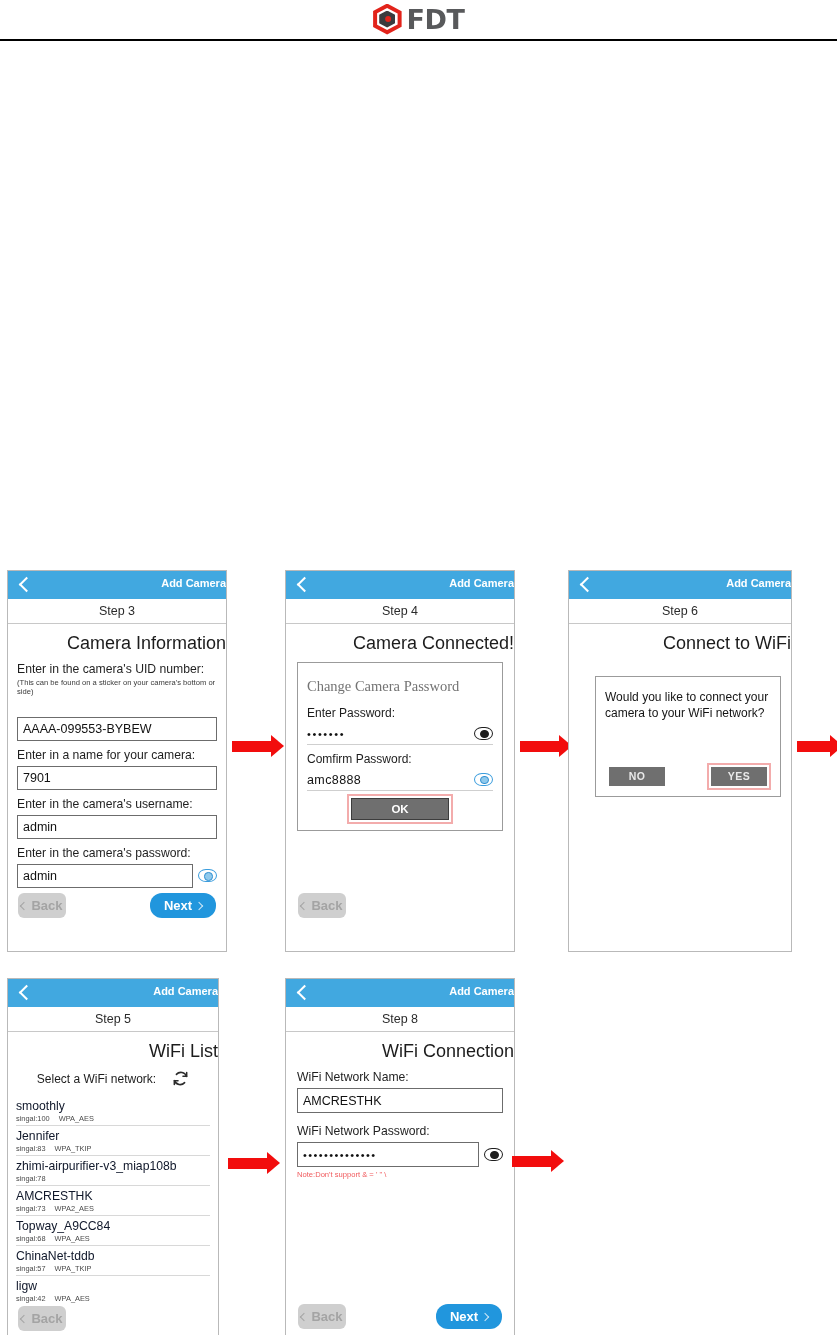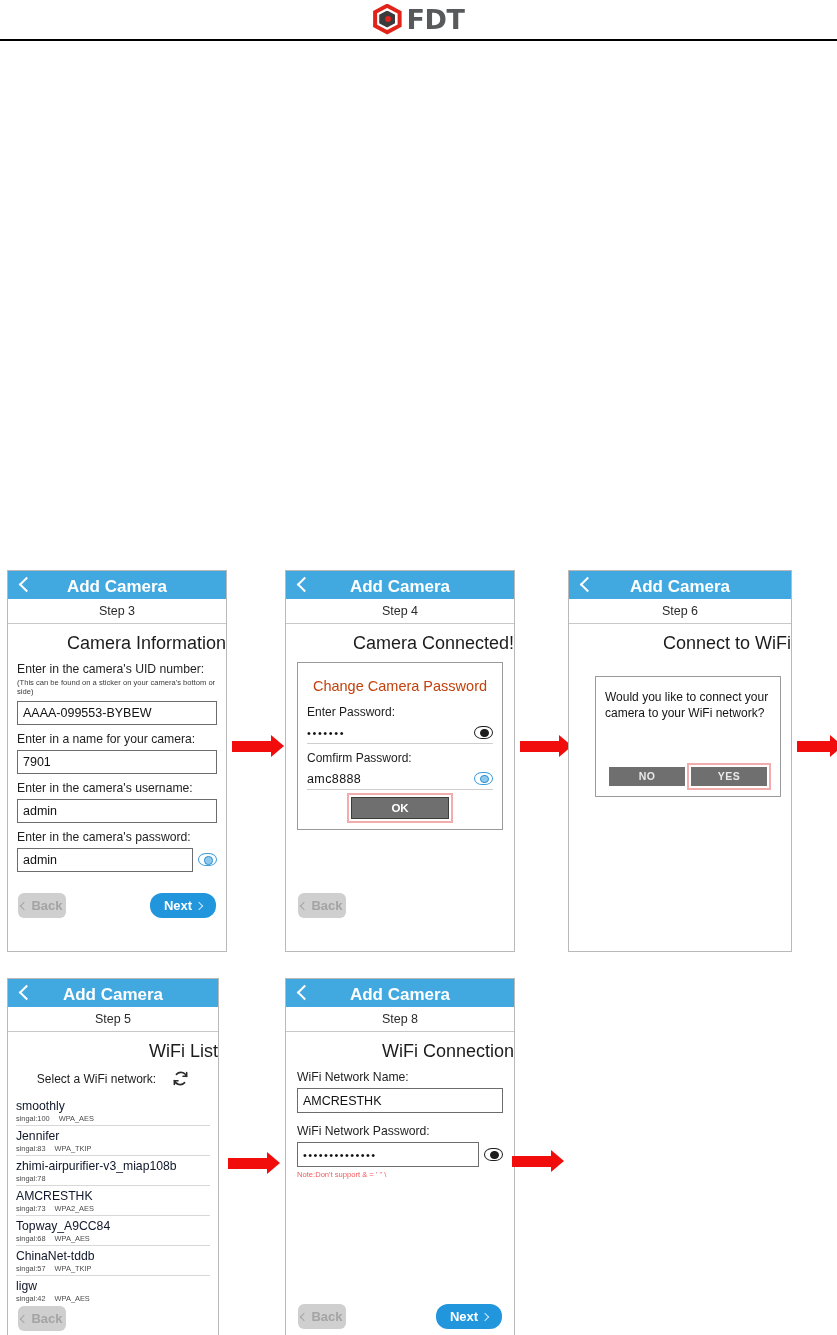--- a/index.html
+++ b/index.html
@@ -21,32 +21,32 @@
   .hex .core{position:absolute;left:6.5px;top:7px;width:16px;height:17px;
     background:#3b3b3d;clip-path:polygon(50% 0%,100% 25%,100% 75%,50% 100%,0% 75%,0% 25%);}
   .hex .dot{position:absolute;left:12px;top:12.5px;width:6px;height:6px;background:#e2231a;border-radius:50%;}
   .logo-text{font-size:27px;font-weight:bold;color:#58595b;letter-spacing:-0.5px;
     font-family:"DejaVu Sans",sans-serif;line-height:29px;}
   .hrule{position:absolute;left:0;top:39px;width:837px;height:2px;background:#000;}
 
   
   .phone{position:absolute;background:#fff;border:1px solid #b9b9b9;overflow:hidden;}
   .pbar{height:28px;background:#41a8e0;position:relative;}
-  .pbar .ttl{position:absolute;left:0;right:0;top:6px;text-align:center;
-    color:#ffffff;font-size:17px;font-weight:bold;}
+  .pbar .ttl{position:absolute;left:0;right:0;top:6px;text-align:right;
+    color:#ffffff;font-size:11px;font-weight:bold;}
   .chev-back{position:absolute;left:10px;top:5px;width:11px;height:18px;}
   .chev-back:before{content:"";position:absolute;left:3px;top:3px;width:9px;height:9px;
     border-left:2.4px solid #fff;border-bottom:2.4px solid #fff;transform:rotate(45deg);}
   .pstep{height:24px;line-height:24px;text-align:center;font-size:12.5px;color:#2b2b2b;
     border-bottom:1.4px solid #c8c8c8;}
   .ptitle{text-align:right;font-size:18px;color:#1c1c1c;margin:9px 0 8px;}
   .pbody{padding:0 9px;position:relative;}
 
   .flabel{font-size:12.2px;color:#1f1f1f;margin:7px 0 4px;}
-  .fhint{font-size:7.6px;color:#3a3a3a;line-height:1.25;margin:-2px 0 4px;}
+  .fhint{font-size:7.6px;color:#3a3a3a;line-height:1.25;margin:-2px 0 20px;}
   .finput{border:1.4px solid #6c6c6c;height:24px;line-height:22px;
     font-size:12.5px;color:#111;padding:0 5px;background:#fff;box-sizing:border-box;}
   .frow{display:flex;align-items:center;gap:5px;}
   .frow .finput{flex:1;}
 
   .eye{width:19px;height:13px;position:relative;flex:none;}
   .eye .el{position:absolute;inset:0;border:1.6px solid #3b9ddd;border-radius:50% / 60%;}
   .eye .pu{position:absolute;left:6.2px;top:2.8px;width:6.4px;height:6.4px;
     border-radius:50%;background:#8fc9ec;border:1.3px solid #2f8fd0;}
   .eye.dark .el{border-color:#1d1d1d;}
@@ -60,34 +60,34 @@
     position:relative;top:-1px;}
   .btn-next{position:absolute;background:#2196dd;border-radius:12px;
     width:66px;height:25px;line-height:25px;text-align:center;
     color:#ffffff;font-size:13px;font-weight:bold;}
   .btn-next .fc{display:inline-block;width:5px;height:5px;border-right:1.8px solid #cfe7f6;
     border-top:1.8px solid #cfe7f6;transform:rotate(45deg);margin-left:4px;
     position:relative;top:-1px;}
 
   
   .dlg{border:1px solid #9b9b9b;background:#fff;padding:9px 9px 10px;}
-  .dlg-title{text-align:center;font-size:14.5px;color:#c2410c;margin:6px 0 11px;}
+  .dlg-title{font-size:14.5px;color:#737373;margin:6px 0 11px;font-family:Liberation Serif, serif;}
   .dlg-label{font-size:12px;color:#1c1c1c;margin:2px 0 3px;}
   .dlg-field{display:flex;align-items:center;gap:6px;border-bottom:1px solid #cfcfcf;
     height:21px;margin-bottom:7px;}
   .dlg-field .v{flex:1;font-size:12.5px;color:#111;letter-spacing:0.4px;}
   .dlg-field .v.dots{font-size:11px;letter-spacing:1.6px;}
   .btn-ok{margin:6px auto 0;width:96px;height:20px;line-height:20px;text-align:center;
     background:#6f6f6f;color:#fff;font-size:11.5px;font-weight:bold;
     border:1px solid #3d3d3d;}
   .hl{outline:2px solid #f3acac;outline-offset:2px;}
 
   .q-text{font-size:12px;color:#141414;line-height:1.35;margin:2px 0 0;}
   .yn-row{display:flex;justify-content:space-between;margin-top:46px;padding:0 4px 2px;}
-  .btn-gray{width:76px;height:19px;line-height:19px;text-align:center;background:#6f6f6f;
+  .btn-gray{width:56px;height:19px;line-height:19px;text-align:center;background:#6f6f6f;
     color:#e9e9e9;font-size:10.5px;font-weight:bold;letter-spacing:0.5px;}
 
   
   .wl-head{display:flex;align-items:center;justify-content:center;gap:16px;margin:8px 0 9px;}
   .wl-head .lbl{font-size:12px;color:#1c1c1c;}
   .refresh{width:17px;height:17px;position:relative;}
   .refresh svg{display:block;}
   .wifi-item{border-top:1px solid #d8d8d8;padding:3px 0 2px;}
   .wifi-item:first-child{border-top:none;}
   .wifi-name{font-size:12.2px;color:#0f172a;line-height:1.15;}

